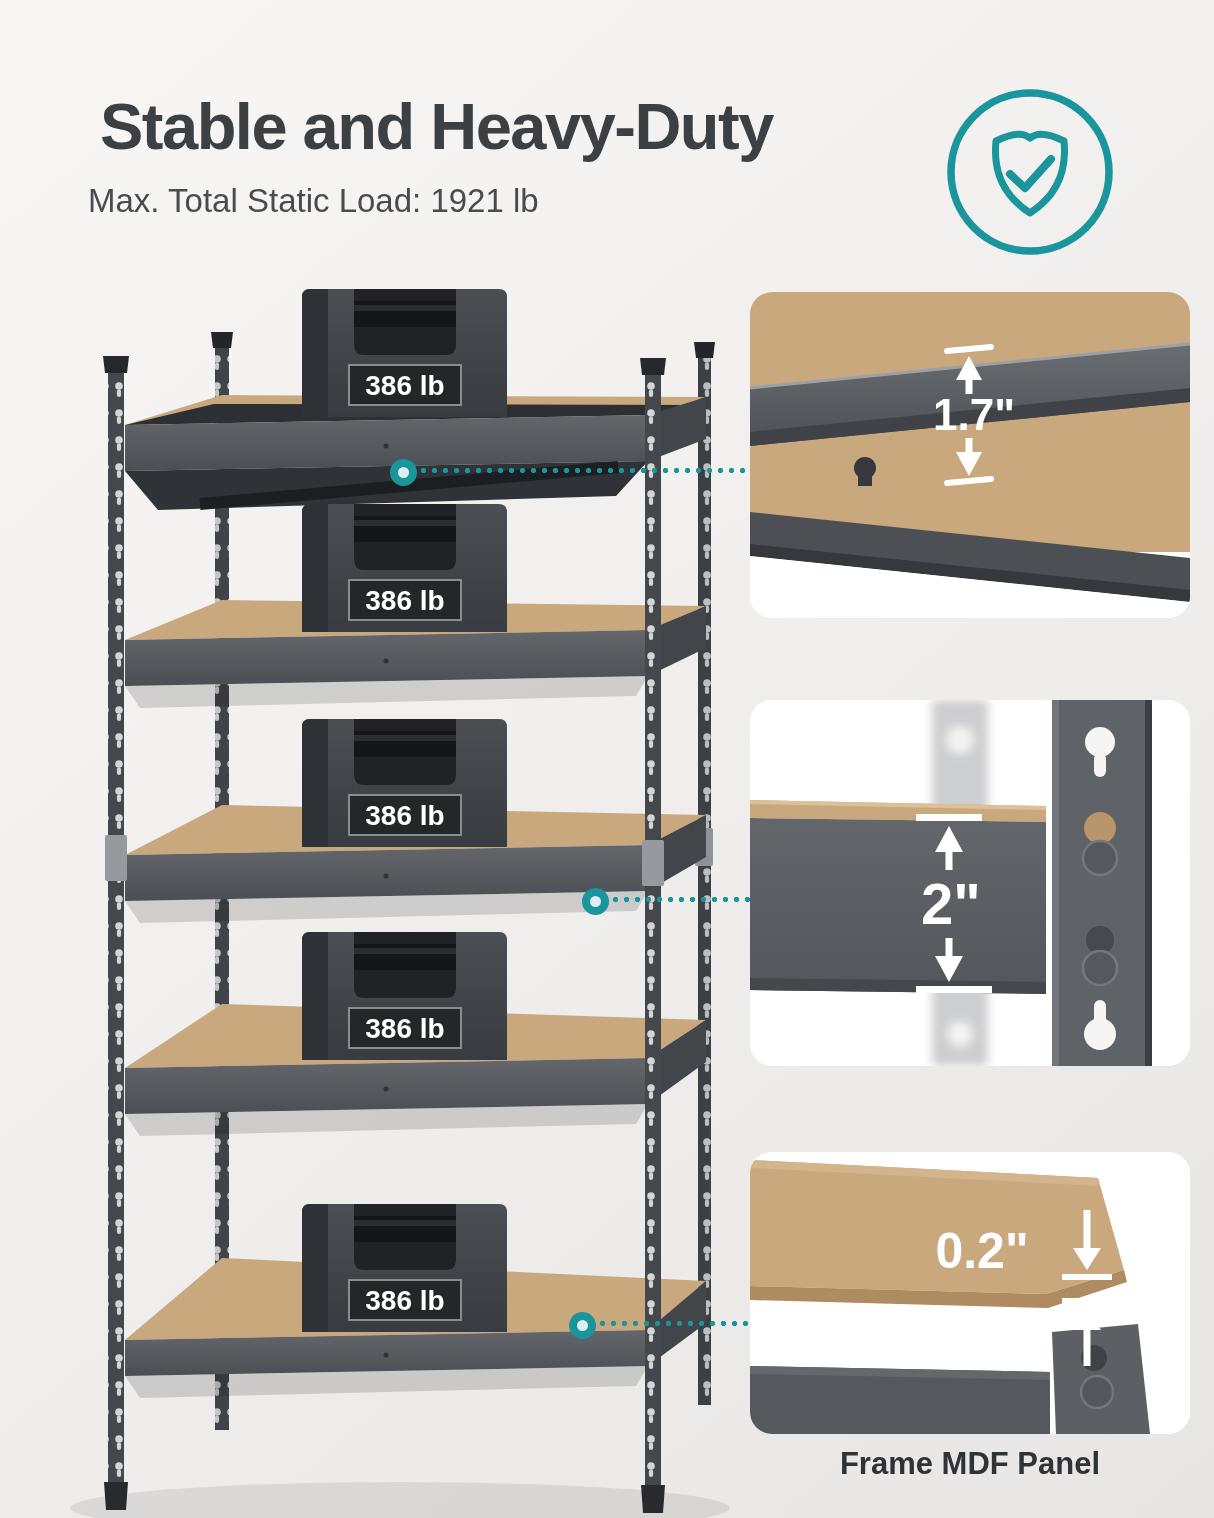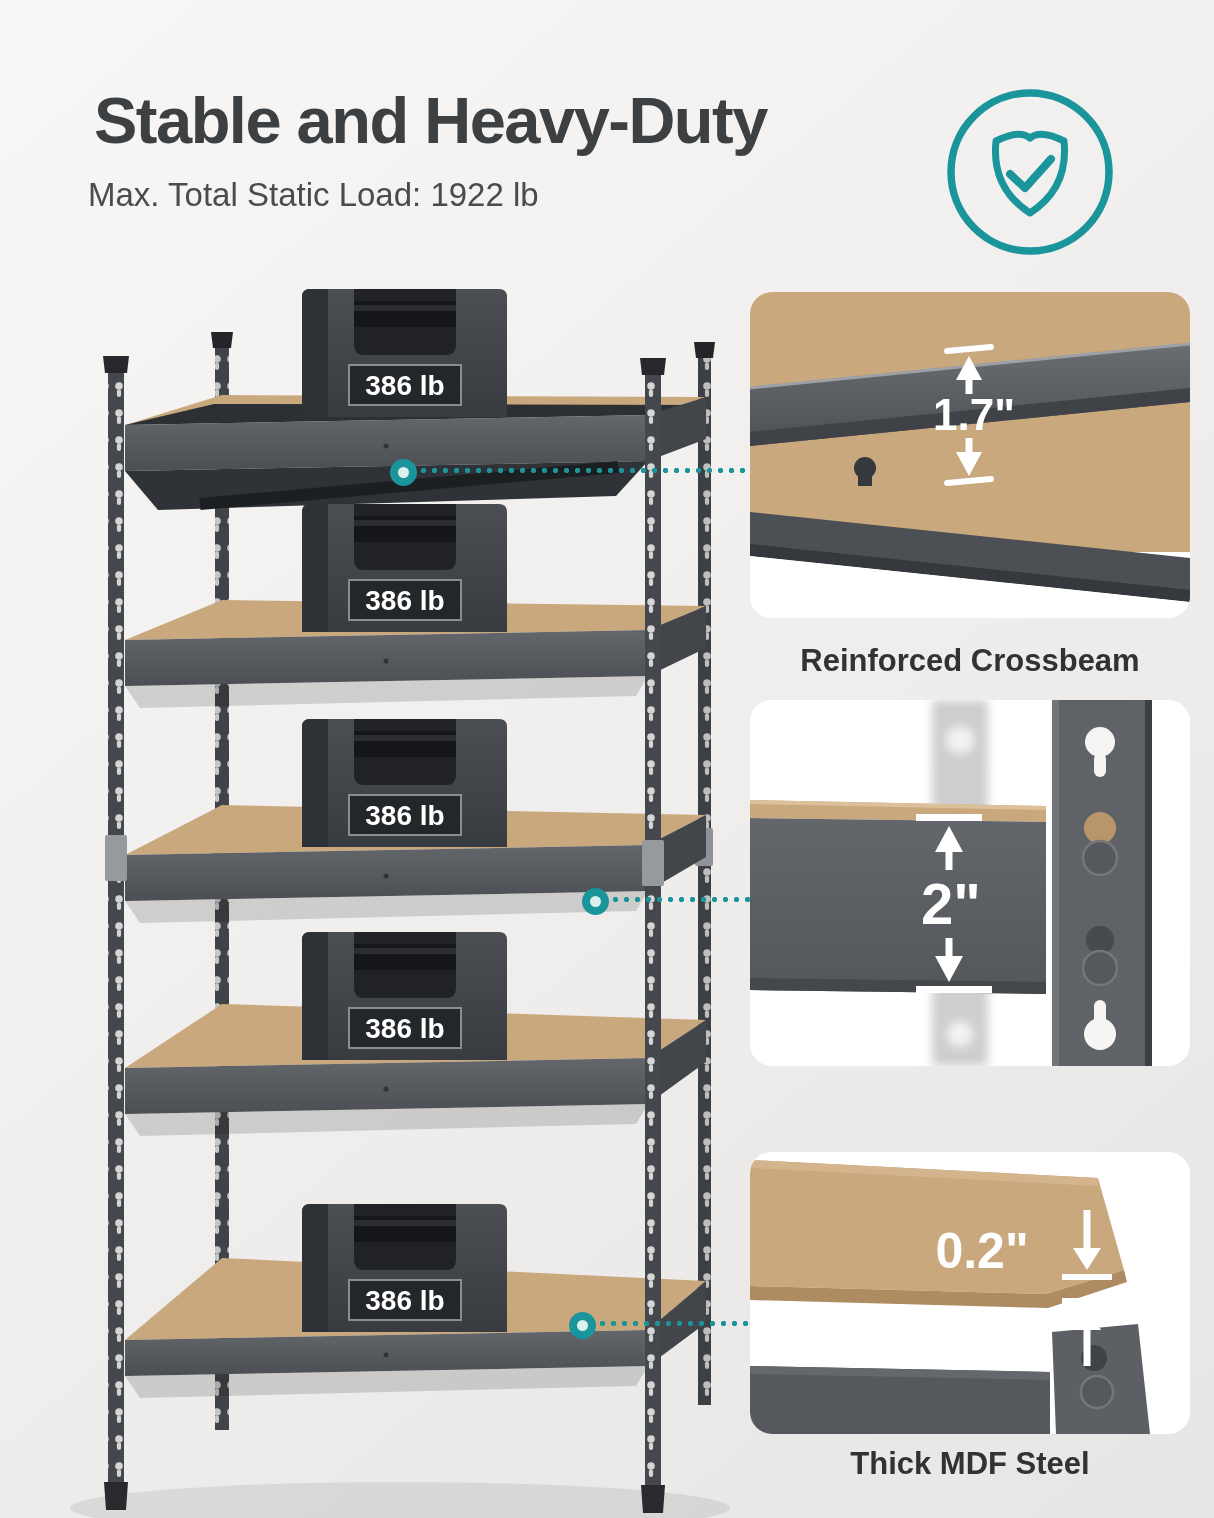--- a/index.html
+++ b/index.html
@@ -5,21 +5,21 @@
   html,body{margin:0;padding:0;}
   .page{
     position:relative;
     width:1214px;height:1518px;
     background:linear-gradient(140deg,#f8f7f5 0%,#f1f0ee 42%,#e7e6e4 100%);
     font-family:"Liberation Sans",sans-serif;
     overflow:hidden;
   }
   .header{position:absolute;left:88px;top:80px;}
   .page-title{
-    margin:6px;font-size:65px;font-weight:bold;color:#3d4043;
+    margin:12px;font-size:65px;font-weight:bold;color:#3d4043;
     letter-spacing:-1.5px;line-height:1.08;
   }
   .subtitle{margin-top:16px;font-size:33px;color:#494b4e;line-height:45px;font-weight:400;}
   .badge{position:absolute;left:942px;top:84px;width:176px;height:176px;}
   .product-visual{position:absolute;left:0;top:270px;width:760px;height:1250px;}
   .product-visual svg,.badge svg{display:block;}
   .connector{
     position:absolute;height:7px;
     background-image:radial-gradient(circle at 3.5px 3.5px,#1b959c 2.3px,rgba(0,0,0,0) 3px);
     background-size:11px 7px;background-repeat:repeat-x;
@@ -54,21 +54,21 @@
   .measure{fill:#ffffff;}
 </style>
 </head>
 <body>
 
 <div class="page">
 
   <div class="header">
     <h1 class="page-title">Stable and Heavy-Duty</h1>
     <div class="subtitle">
-      <div>Max. Total Static Load: 1922 lb</div>
+      <div>Max. Total Static Load: 1921 lb</div>
     </div>
   </div>
 
   <div class="badge">
     <svg viewBox="0 0 176 176" width="176" height="176">
       <circle cx="88" cy="88" r="79" fill="none" stroke="#1b959c" stroke-width="7.5"></circle>
       <path d="M88,54 C80,47 68,50 54,57 C51,86 60,111 88,129 C116,111 125,86 122,57 C108,50 96,47 88,54 Z" fill="none" stroke="#1b959c" stroke-width="7" stroke-linejoin="round"></path>
       <polyline points="68,90 83,104 109,75" fill="none" stroke="#1b959c" stroke-width="8" stroke-linecap="round" stroke-linejoin="round"></polyline>
     </svg>
   </div>
@@ -205,21 +205,20 @@
         <rect x="194" y="54" width="50" height="6" rx="3" fill="#ffffff" transform="rotate(-5 219 57)"></rect>
         <polygon points="219,64 206,88 232,88" fill="#ffffff"></polygon>
         <rect x="215.5" y="86" width="7" height="16" fill="#ffffff"></rect>
         <text class="measure" x="224" y="138" font-size="44" text-anchor="middle">1.7"</text>
         <rect x="215.5" y="146" width="7" height="16" fill="#ffffff"></rect>
         <polygon points="219,184 206,160 232,160" fill="#ffffff"></polygon>
         <rect x="194" y="186" width="50" height="6" rx="3" fill="#ffffff" transform="rotate(-5 219 189)"></rect>
       </g>
     </svg>
   </figure>
-  <div class="card-label" id="label-crossbeam">Reinforced Crossbeam</div>
 
   <figure class="card" id="card-frame">
     <svg viewBox="0 0 440 366">
       <defs>
         <filter id="blur5" x="-40%" y="-40%" width="180%" height="180%">
             <feGaussianBlur stdDeviation="5"></feGaussianBlur>
           </filter>
         <linearGradient id="sfSteel" x1="0" y1="0" x2="0" y2="1">
           <stop offset="0" stop-color="#63666b"></stop>
             <stop offset="1" stop-color="#53565b"></stop>
@@ -276,15 +275,15 @@
         <text class="measure" x="232" y="116" font-size="50" text-anchor="middle">0.2"</text>
         <rect x="333.5" y="58" width="7" height="38" fill="#ffffff"></rect>
         <polygon points="337,118 323,96 351,96" fill="#ffffff"></polygon>
         <rect x="312" y="122" width="50" height="6" fill="#ffffff"></rect>
         <rect x="312" y="146" width="50" height="6" fill="#ffffff"></rect>
         <polygon points="337,156 323,178 351,178" fill="#ffffff"></polygon>
         <rect x="333.5" y="178" width="7" height="36" fill="#ffffff"></rect>
       </g>
     </svg>
   </figure>
-  <div class="card-label" id="label-mdf">Thick MDF Steel</div>
+  <div class="card-label" id="label-mdf">Frame MDF Panel</div>
 
 </div>
 
 </body></html>

